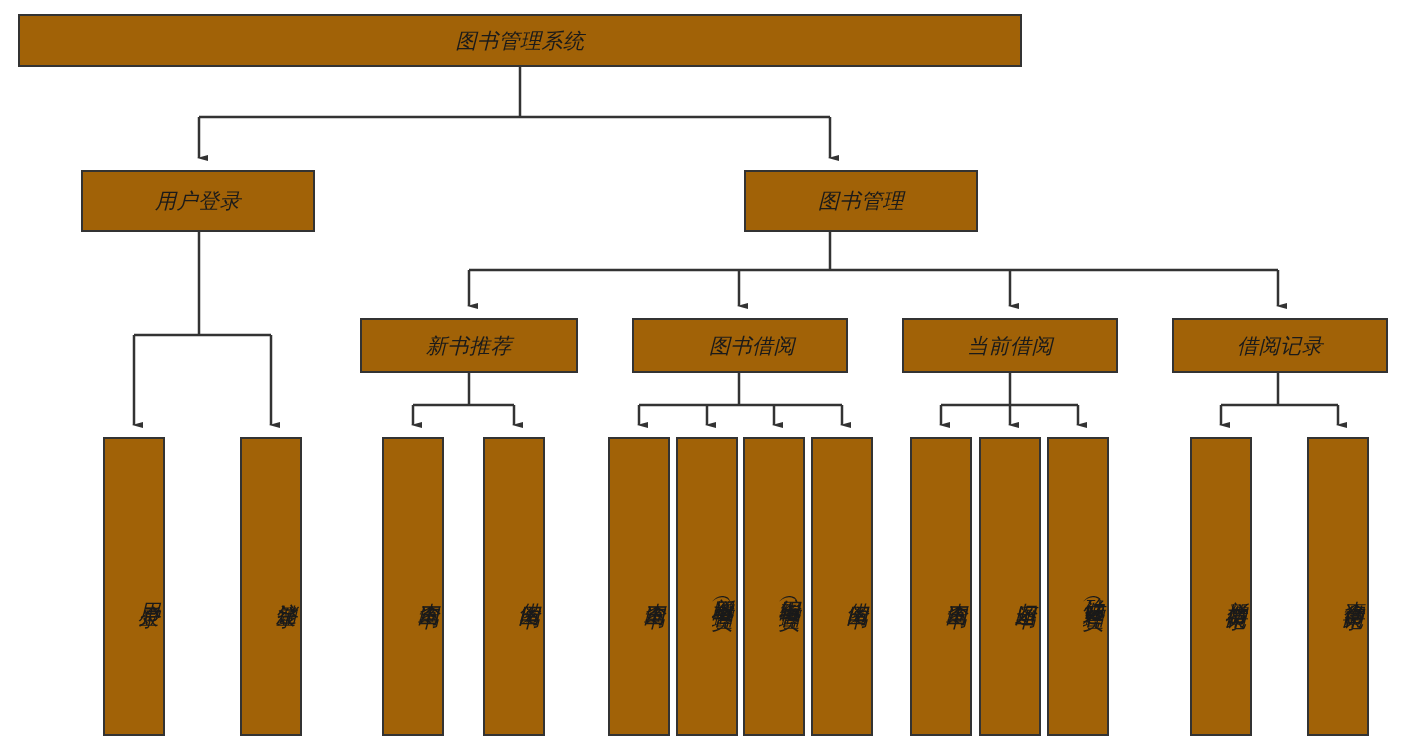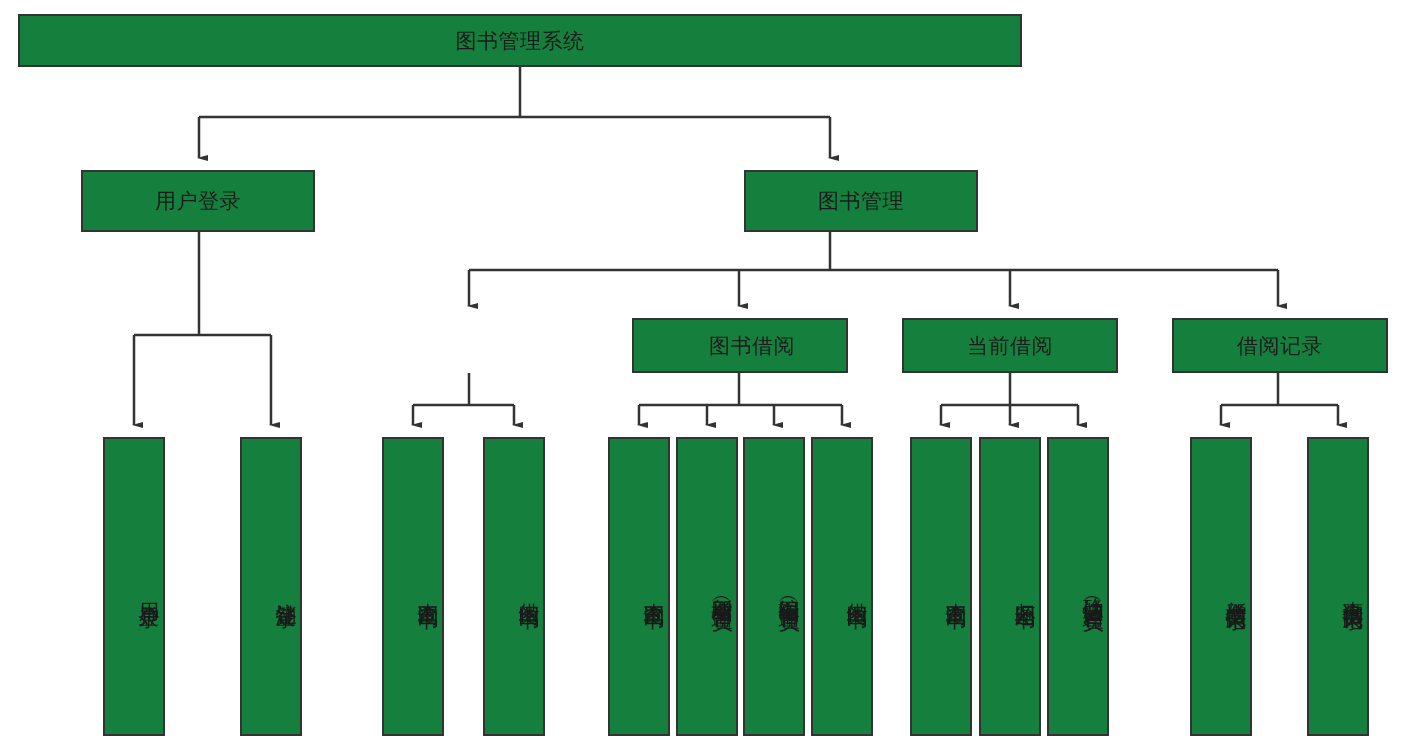--- a/index.html
+++ b/index.html
@@ -22,26 +22,27 @@
     position: absolute;
     left: 0;
     top: 0;
     width: 1405px;
     height: 747px;
     pointer-events: none;
   }
   .node {
     position: absolute;
     box-sizing: border-box;
-    background: #15803d;
+    background: #a16207;
     border: 2.5px solid #333333;
     display: flex;
     align-items: center;
     justify-content: center;
     color: #1a1a1a;
+    font-style: italic;
   }
   .node.horiz {
     font-size: 21px;
     letter-spacing: 0.5px;
     line-height: 1.2;
   }
   .node.vert {
     writing-mode: vertical-rl;
     text-orientation: upright;
     font-size: 21px;
@@ -127,20 +128,23 @@
     <span class="label">图书管理系统</span>
   </div>
 
   <div class="node horiz" style="left:81px; top:170px; width:234px; height:62px;">
     <span class="label">用户登录</span>
   </div>
   <div class="node horiz" style="left:712px; top:170px; width:234px; height:62px;margin-left:32px;">
     <span class="label">图书管理</span>
   </div>
 
+  <div class="node horiz" style="left:360px; top:318px; width:218px; height:55px;">
+    <span class="label">新书推荐</span>
+  </div>
   <div class="node horiz" style="left:632px; top:318px; width:216px; height:55px;padding-left:24px;">
     <span class="label">图书借阅</span>
   </div>
   <div class="node horiz" style="left:902px; top:318px; width:216px; height:55px;">
     <span class="label">当前借阅</span>
   </div>
   <div class="node horiz" style="left:1172px; top:318px; width:216px; height:55px;">
     <span class="label">借阅记录</span>
   </div>
 

